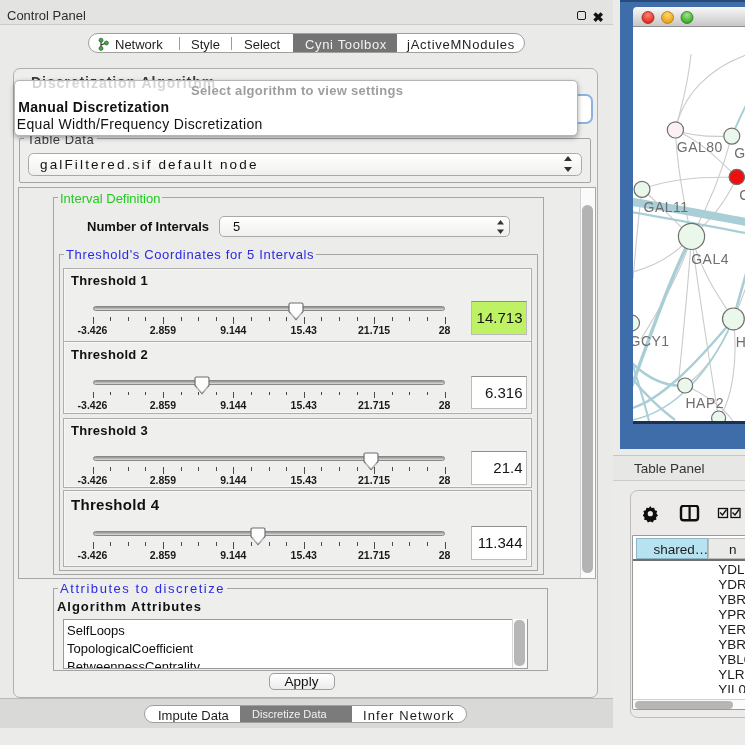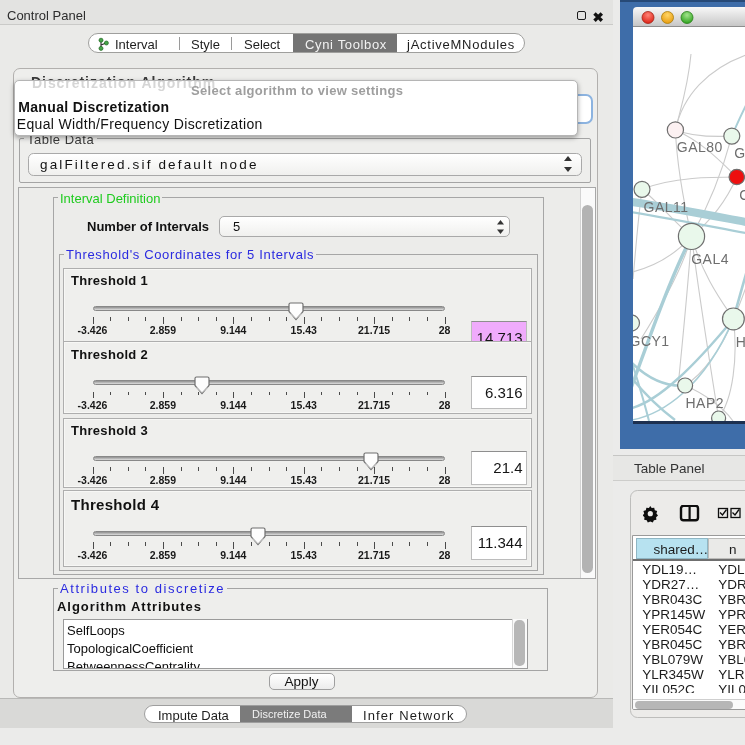--- a/index.html
+++ b/index.html
@@ -16,21 +16,21 @@
 
   <div class="abs" style="left:0;top:0;width:613px;height:25px;background:#e3e3e1;border-bottom:1px solid #cacac8;"></div>
   <div class="abs" style="left:7px;top:7.5px;font-size:13px;color:#2d2d2d;">Control Panel</div>
   <div class="abs" style="left:577px;top:11px;width:9px;height:9px;border:1.6px solid #1c1c1c;border-radius:2px;"></div>
   <div class="abs" style="left:592.5px;top:8.5px;font-size:13.5px;font-weight:bold;color:#111;">✖</div>
 
   <div class="abs" style="left:88px;top:33px;width:437px;height:20px;background:#fff;border:1px solid #9f9f9d;border-radius:10px;overflow:hidden;">
     <div class="abs" style="left:90px;top:3px;width:1px;height:13px;background:#9a9a9a;"></div>
     <div class="abs" style="left:142px;top:3px;width:1px;height:13px;background:#9a9a9a;"></div>
     <div class="abs" style="left:204px;top:0;width:104px;height:20px;background:#747474;"></div>
-    <div class="abs" style="left:26px;top:3px;font-size:13px;color:#1d1d1d;">Interval</div>
+    <div class="abs" style="left:26px;top:3px;font-size:13px;color:#1d1d1d;">Network</div>
     <div class="abs" style="left:102px;top:3px;font-size:13px;color:#1d1d1d;">Style</div>
     <div class="abs" style="left:155px;top:3px;font-size:13px;color:#1d1d1d;">Select</div>
     <div class="abs" style="left:216px;top:3px;font-size:13px;letter-spacing:0.65px;color:#f2f2f2;">Cyni Toolbox</div>
     <div class="abs" style="left:318px;top:3px;font-size:13px;letter-spacing:0.75px;color:#1d1d1d;">jActiveMNodules</div>
     <svg class="abs" style="left:8px;top:3px;" width="13" height="15" viewBox="0 0 13 15">
       <path d="M4 4 L4 11 M4 8 L9 6" stroke="#2a2a2a" stroke-width="1.1" fill="none"></path>
       <circle cx="4" cy="3.2" r="2" fill="#46a54a" stroke="#20651f" stroke-width="0.7"></circle>
       <circle cx="4" cy="11.4" r="2" fill="#46a54a" stroke="#20651f" stroke-width="0.7"></circle>
       <circle cx="9.4" cy="6" r="2" fill="#46a54a" stroke="#20651f" stroke-width="0.7"></circle>
     </svg>
@@ -94,21 +94,21 @@
           <div class="abs" style="left:3.5px;top:55.5px;width:50px;text-align:center;font-size:10.5px;font-weight:bold;color:#191919;">-3.426</div>
           <div class="abs" style="left:73.9px;top:55.5px;width:50px;text-align:center;font-size:10.5px;font-weight:bold;color:#191919;">2.859</div>
           <div class="abs" style="left:144.3px;top:55.5px;width:50px;text-align:center;font-size:10.5px;font-weight:bold;color:#191919;">9.144</div>
           <div class="abs" style="left:214.70000000000002px;top:55.5px;width:50px;text-align:center;font-size:10.5px;font-weight:bold;color:#191919;">15.43</div>
           <div class="abs" style="left:285.1px;top:55.5px;width:50px;text-align:center;font-size:10.5px;font-weight:bold;color:#191919;">21.715</div>
           <div class="abs" style="left:355.5px;top:55.5px;width:50px;text-align:center;font-size:10.5px;font-weight:bold;color:#191919;">28</div>
           <svg class="abs" style="left:223.7px;top:33px;" width="16" height="20" viewBox="0 0 16 20">
             <path d="M2.5 1 L13.5 1 Q15 1 15 2.5 L15 9.5 L8 17.5 L1 9.5 L1 2.5 Q1 1 2.5 1 Z" fill="#fdfdfd" stroke="#6f6f6f" stroke-width="1.2"></path>
             <path d="M2.5 10 L8 16 L13.5 10 L13.5 13 L8 17 L2.5 13 Z" fill="#e4e4e4" stroke="none" opacity="0.6"></path>
           </svg>
-          <div class="abs" style="left:407px;top:32.5px;width:55.5px;height:33.5px;background:#f0abfc;border:1px solid #bcbcbc;border-top-color:#8e8e8e;text-align:right;font-size:15px;color:#151515;line-height:31px;padding-right:3px;margin-top:20px;">14.713</div>
+          <div class="abs" style="left:407px;top:32.5px;width:55.5px;height:33.5px;background:#bef264;border:1px solid #bcbcbc;border-top-color:#8e8e8e;text-align:right;font-size:15px;color:#151515;line-height:31px;padding-right:3px;">14.713</div>
         </div>
         <div class="abs" style="left:63px;top:341.3px;width:469px;height:73px;border:1px solid #aeaeae;background:#efefed;box-shadow:inset 0 0 0 1px #f7f7f5;">
           <div class="abs" style="left:7px;top:4.5px;font-size:13px;font-weight:bold;letter-spacing:0.3px;color:#111;">Threshold 2</div>
           <div class="abs" style="left:28.5px;top:38.099999999999994px;width:352px;height:5px;border-radius:3px;background:linear-gradient(#8f8f8f,#dedede);border:0.5px solid #888;"></div>
           <div class="abs" style="left:28.5px;top:49.3px;width:1px;height:6.5px;background:#4a4a4a;"></div>
           <div class="abs" style="left:46.1px;top:49.3px;width:1px;height:3.5px;background:#4a4a4a;"></div>
           <div class="abs" style="left:63.7px;top:49.3px;width:1px;height:3.5px;background:#4a4a4a;"></div>
           <div class="abs" style="left:81.3px;top:49.3px;width:1px;height:3.5px;background:#4a4a4a;"></div>
           <div class="abs" style="left:98.9px;top:49.3px;width:1px;height:6.5px;background:#4a4a4a;"></div>
           <div class="abs" style="left:116.5px;top:49.3px;width:1px;height:3.5px;background:#4a4a4a;"></div>
@@ -350,29 +350,20 @@
     </g>
   </svg>
 
   <div class="abs" style="left:1.7px;top:43.8px;width:127px;height:175px;background:#fff;border:1px solid #9a9a9a;border-radius:0 0 0 2px;overflow:hidden;">
     <div class="abs" style="left:2.8px;top:2.8px;width:71.5px;height:21px;background:#b7e2f0;border:1px solid #8fb6c4;"></div>
     <div class="abs" style="left:74.3px;top:2.8px;width:60px;height:21px;background:#eaeae8;border:1px solid #bcbcba;"></div>
     <div class="abs" style="left:20px;top:6.5px;font-size:13.5px;color:#1c1c1c;">shared…</div>
     <div class="abs" style="left:95.5px;top:6.5px;font-size:13.5px;color:#1c1c1c;">n</div>
     <div class="abs" style="left:0;top:23.9px;width:127px;height:1.4px;background:#6f6f6f;"></div>
     <div class="abs" style="left:0;top:26.3px;width:127px;height:131.5px;overflow:hidden;">
-      <div class="abs" style="left:8.7px;top:0;font-size:13.5px;line-height:15.05px;color:#1b1b1b;white-space:pre;">YDL19…
-YDR27…
-YBR043C
-YPR145W
-YER054C
-YBR045C
-YBL079W
-YLR345W
-YIL052C</div>
       <div class="abs" style="left:84.8px;top:0;font-size:13.5px;line-height:15.05px;color:#1b1b1b;white-space:pre;">YDL1
 YDR2
 YBR0
 YPR1
 YER0
 YBR0
 YBL0
 YLR3
 YIL0</div>
     </div>

